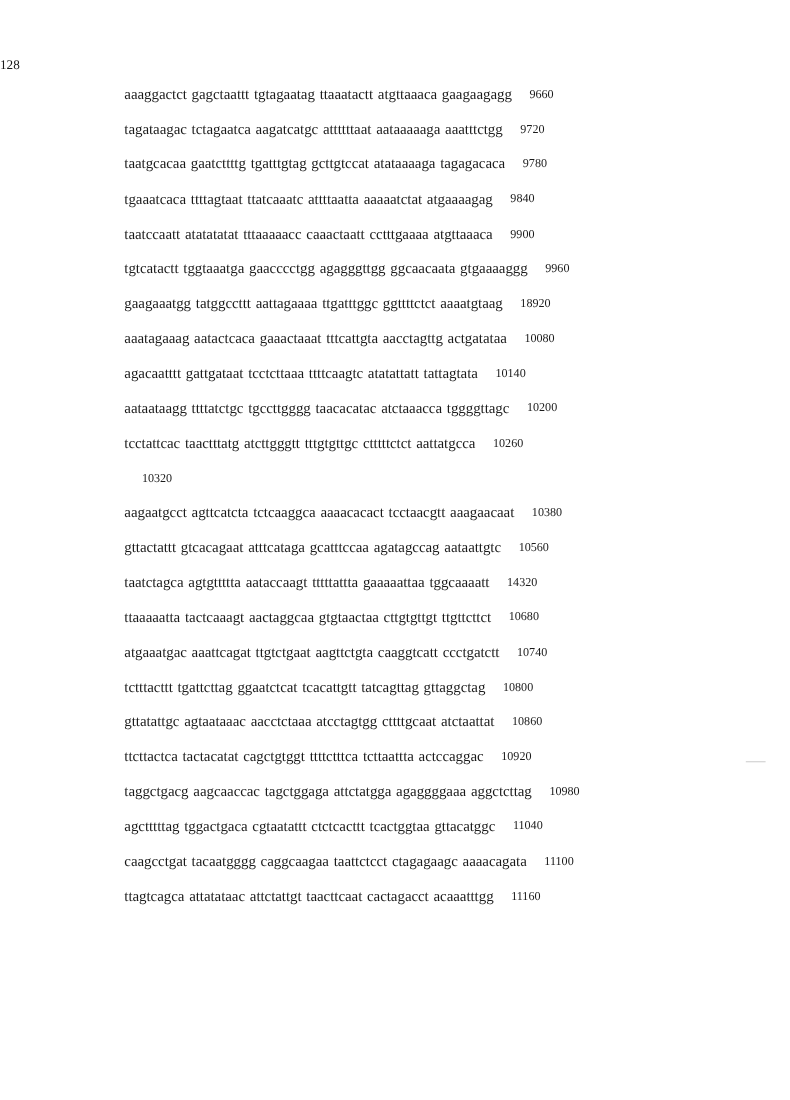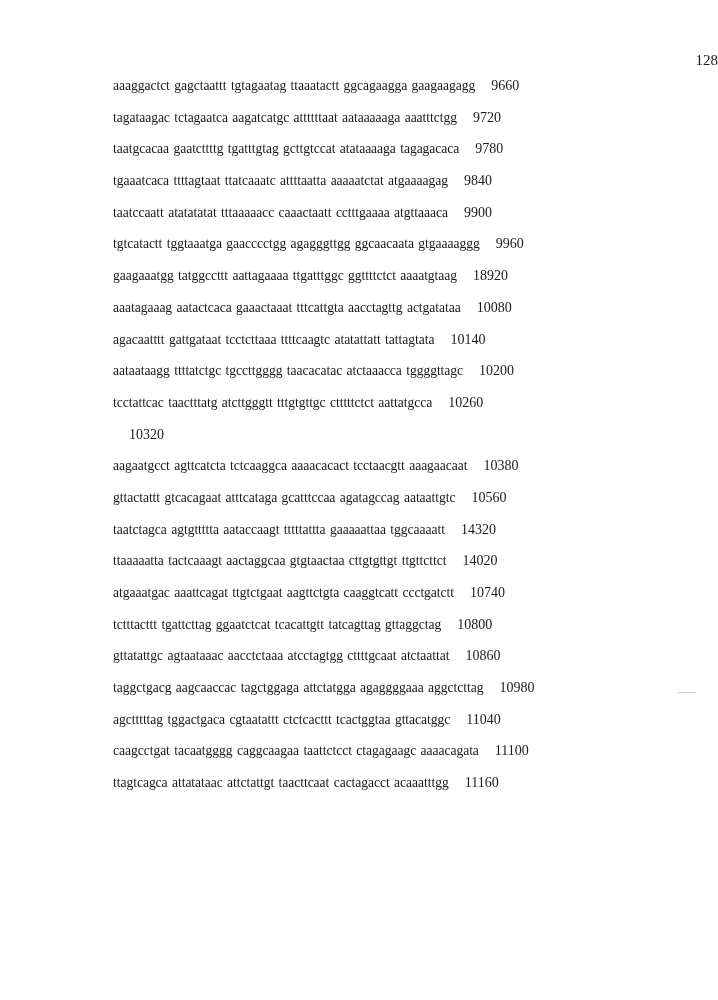--- a/index.html
+++ b/index.html
@@ -1,35 +1,35 @@
 <!DOCTYPE html>
 <html><head>
 <meta charset="utf-8">
 <style>
   html, body { margin: 0; padding: 0; background: #ffffff; }
   body { width: 718px; height: 1000px; position: relative; overflow: hidden;
          font-family: "Liberation Serif", "DejaVu Serif", serif; color: #1a1a1a; }
-  .page-number { position: absolute; top: 52px; left: 0; width: 718px; text-align: right;
-                 font-size: 15px; }
+  .page-number { position: absolute; top: 52px; left: 0; width: 718px; text-align: left;
+                 font-size: 12px; }
   .seq-list { position: absolute; top: 77px; left: 113px; }
   .seq-row { height: 31.7px; line-height: 18px; font-size: 13.6px; white-space: nowrap;
              display: flex; align-items: flex-start; }
   .seq-text { letter-spacing: -0.05px; word-spacing: 1px; }
-  .seq-pos { margin-left: 16px; font-size: 14px; }
+  .seq-pos { margin-left: 16px; font-size: 11px; }
   .margin-mark { position: absolute; left: 678px; top: 692px; width: 18px; height: 1px;
                  background: #cfcfcf; }
 </style>
 </head>
 <body>
 
 <div class="page-number">128</div>
 
 <div class="seq-list" id="seq-list">
     <div class="seq-row">
-    <span class="seq-text">aaaggactct gagctaattt tgtagaatag ttaaatactt ggcagaagga gaagaagagg</span>
+    <span class="seq-text">aaaggactct gagctaattt tgtagaatag ttaaatactt atgttaaaca gaagaagagg</span>
     <span class="seq-pos">9660</span>
   </div>
     <div class="seq-row">
     <span class="seq-text">tagataagac tctagaatca aagatcatgc attttttaat aataaaaaga aaatttctgg</span>
     <span class="seq-pos">9720</span>
   </div>
     <div class="seq-row">
     <span class="seq-text">taatgcacaa gaatcttttg tgatttgtag gcttgtccat atataaaaga tagagacaca</span>
     <span class="seq-pos">9780</span>
   </div>
@@ -75,33 +75,37 @@
     <div class="seq-row">
     <span class="seq-text">gttactattt gtcacagaat atttcataga gcatttccaa agatagccag aataattgtc</span>
     <span class="seq-pos">10560</span>
   </div>
     <div class="seq-row">
     <span class="seq-text">taatctagca agtgttttta aataccaagt tttttattta gaaaaattaa tggcaaaatt</span>
     <span class="seq-pos">14320</span>
   </div>
     <div class="seq-row">
     <span class="seq-text">ttaaaaatta tactcaaagt aactaggcaa gtgtaactaa cttgtgttgt ttgttcttct</span>
-    <span class="seq-pos">14020</span>
+    <span class="seq-pos">10680</span>
   </div>
     <div class="seq-row">
     <span class="seq-text">atgaaatgac aaattcagat ttgtctgaat aagttctgta caaggtcatt ccctgatctt</span>
     <span class="seq-pos">10740</span>
   </div>
     <div class="seq-row">
     <span class="seq-text">tctttacttt tgattcttag ggaatctcat tcacattgtt tatcagttag gttaggctag</span>
     <span class="seq-pos">10800</span>
   </div>
     <div class="seq-row">
     <span class="seq-text">gttatattgc agtaataaac aacctctaaa atcctagtgg cttttgcaat atctaattat</span>
     <span class="seq-pos">10860</span>
+  </div>
+    <div class="seq-row">
+    <span class="seq-text">ttcttactca tactacatat cagctgtggt ttttctttca tcttaattta actccaggac</span>
+    <span class="seq-pos">10920</span>
   </div>
     <div class="seq-row">
     <span class="seq-text">taggctgacg aagcaaccac tagctggaga attctatgga agaggggaaa aggctcttag</span>
     <span class="seq-pos">10980</span>
   </div>
     <div class="seq-row">
     <span class="seq-text">agctttttag tggactgaca cgtaatattt ctctcacttt tcactggtaa gttacatggc</span>
     <span class="seq-pos">11040</span>
   </div>
     <div class="seq-row">

